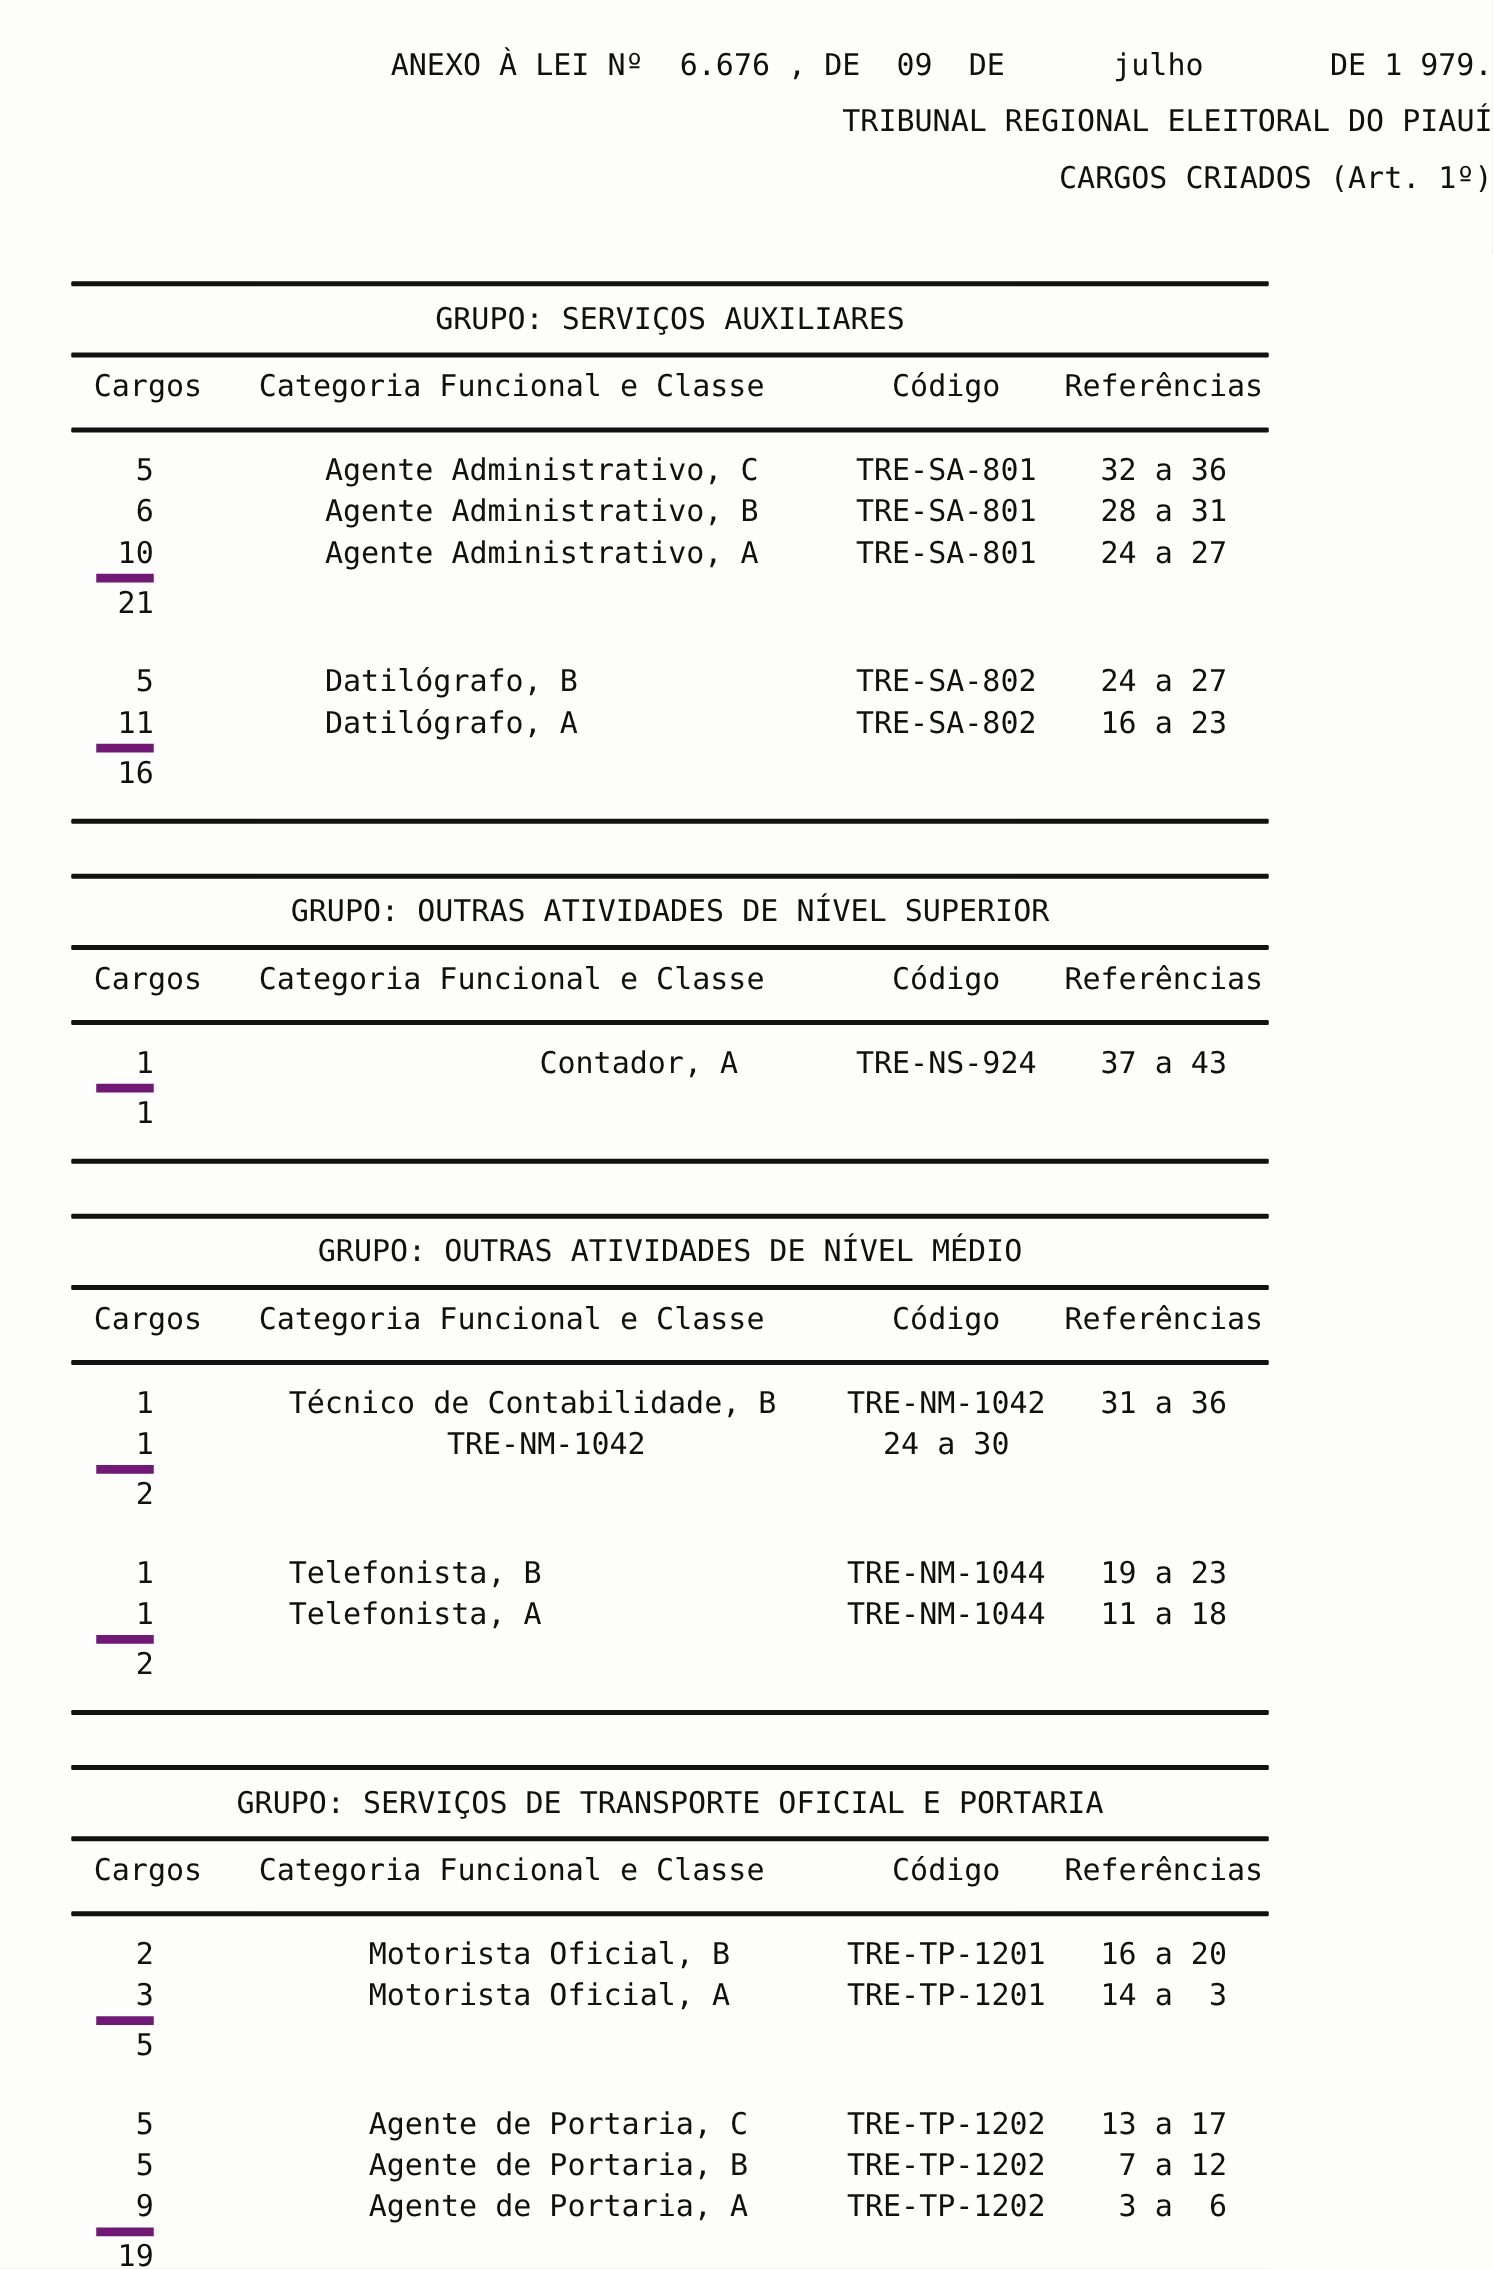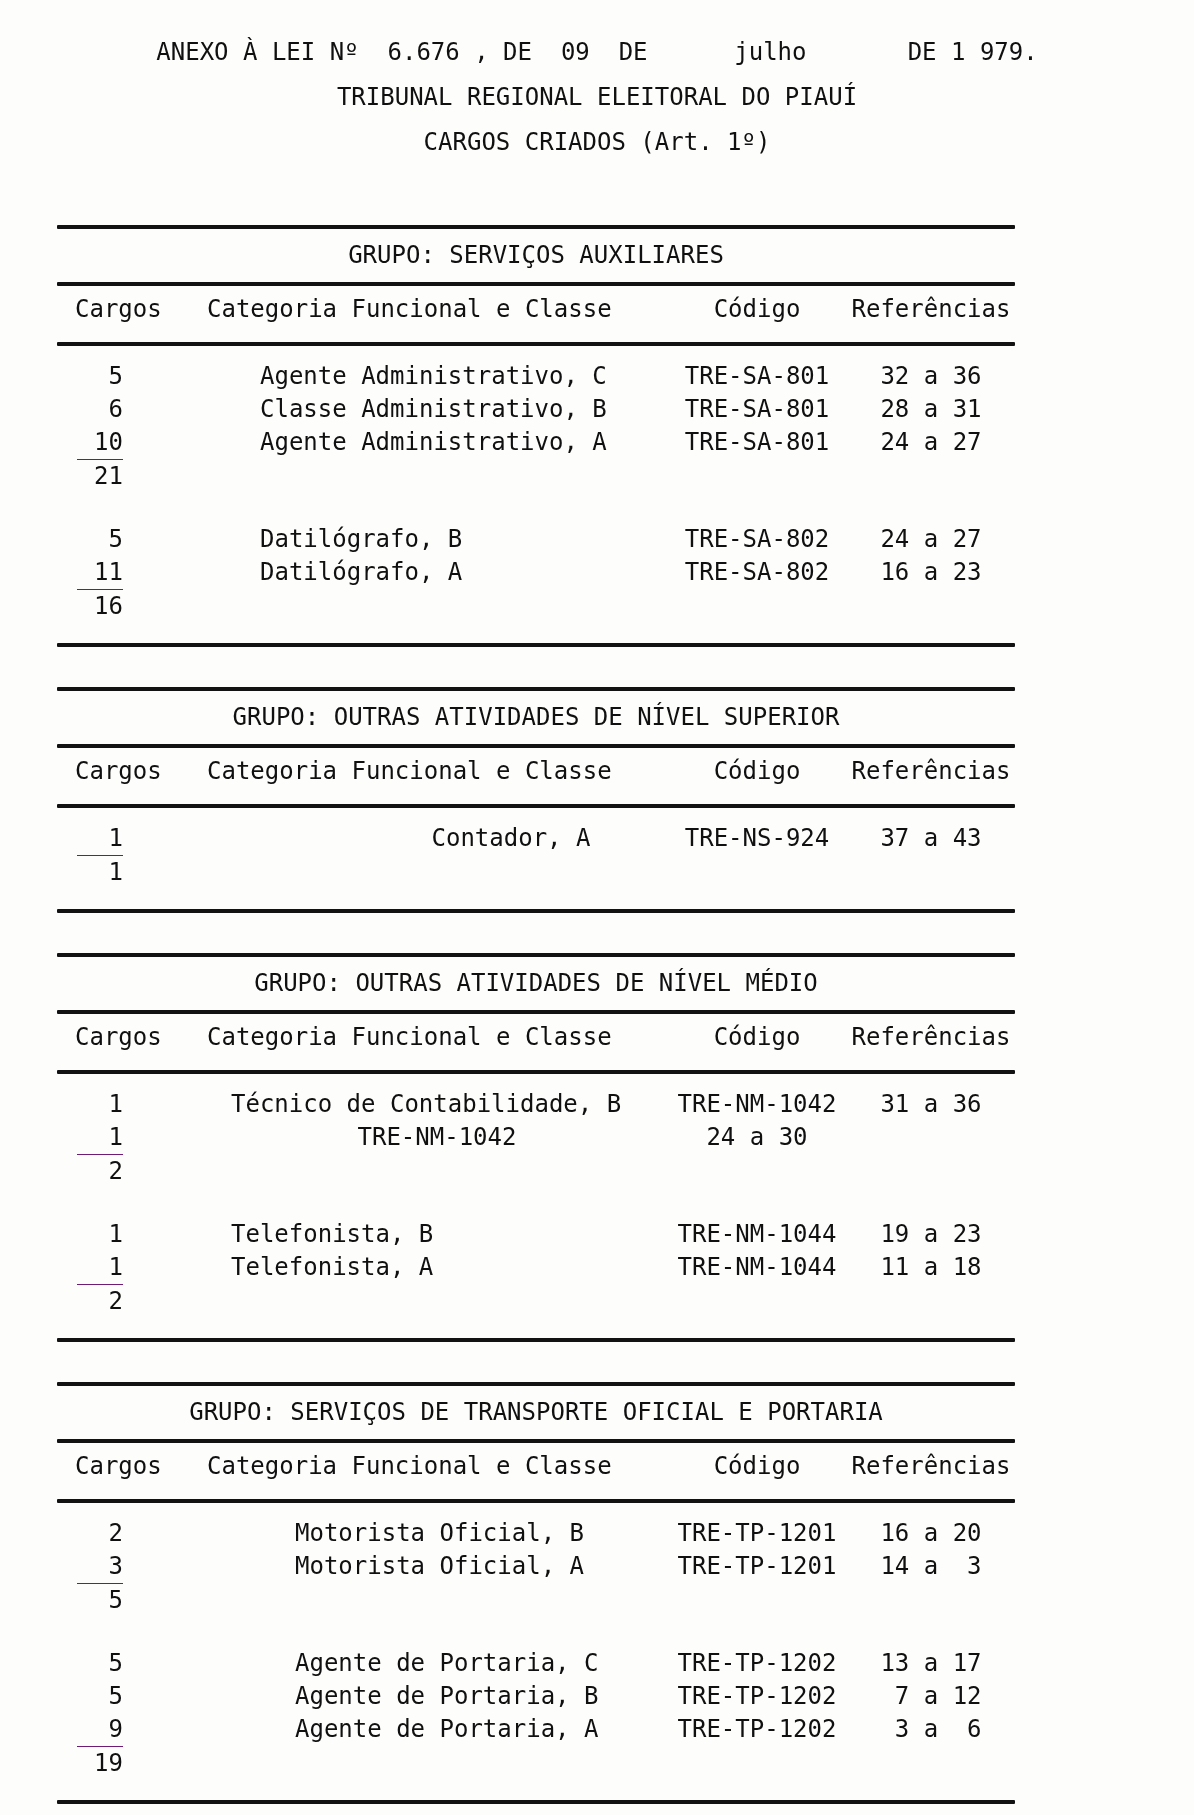--- a/index.html
+++ b/index.html
@@ -8,21 +8,21 @@
     width:1194px;height:1815px;
     margin:0 auto;
     background:#fdfdfc;
     color:#101010;
     font-family:"DejaVu Sans Mono","Liberation Mono",monospace;
     font-size:24px;
     box-sizing:border-box;
     overflow:hidden;
   }
   
-  .doc-header{padding-top:30px;text-align:center;}
+  .doc-header{padding-top:30px;text-align:right;}
   .h-line{line-height:45px;white-space:pre;}
   
   .groups{margin-top:60px;}
   .group{margin-left:57px;width:958px;}
   .group + .group{margin-top:40px;}
   .rule{height:4px;background:#121212;border-radius:1px;}
   .group-title{text-align:center;padding:13px 0 14px;line-height:26px;white-space:pre;}
   .cols-header{
     display:grid;grid-template-columns:150px 460px 180px 168px;
     padding:10px 0 20px;line-height:26px;align-items:baseline;
@@ -32,21 +32,21 @@
   .cols-header .c3{text-align:center;}
   .cols-header .c4{text-align:center;}
   .data-area{padding:14px 0 20px;}
   .block + .block{margin-top:30px;}
   .row{
     display:grid;grid-template-columns:150px 460px 180px 168px;
     line-height:33px;
   }
   .cell.c1{text-align:left;}
   .num{display:inline-block;min-width:46px;margin-left:20px;text-align:right;}
-  .sum-underline{border-bottom:1px solid #701a75;}
+  .sum-underline{border-bottom:7px solid #701a75;}
   .cell.c2{text-align:left;}
   .group-0 .cell.c2{padding-left:53px;}
   .group-1 .cell.c2{padding-left:148px;text-align:center;}
   .group-2 .cell.c2{padding-left:24px;}
   .group-3 .cell.c2{padding-left:88px;}
   .cell.c3{text-align:center;}
   .cell.c4{text-align:center;}
   .ref-de,.ref-a{display:inline-block;width:2ch;text-align:right;}
   .ref-sep{white-space:pre;}
 </style>
@@ -76,21 +76,21 @@
     <div>
   <div class="row">
     <div class="cell c1"><span class="num">5</span></div>
     <div class="cell c2">Agente Administrativo, C</div>
     <div class="cell c3">TRE-SA-801</div>
     <div class="cell c4"><span class="ref-de">32</span><span class="ref-sep"> a </span><span class="ref-a">36</span></div>
   </div>
 
   <div class="row">
     <div class="cell c1"><span class="num">6</span></div>
-    <div class="cell c2">Classe Administrativo, B</div>
+    <div class="cell c2">Agente Administrativo, B</div>
     <div class="cell c3">TRE-SA-801</div>
     <div class="cell c4"><span class="ref-de">28</span><span class="ref-sep"> a </span><span class="ref-a">31</span></div>
   </div>
 
   <div class="row">
     <div class="cell c1"><span class="num sum-underline">10</span></div>
     <div class="cell c2">Agente Administrativo, A</div>
     <div class="cell c3">TRE-SA-801</div>
     <div class="cell c4"><span class="ref-de">24</span><span class="ref-sep"> a </span><span class="ref-a">27</span></div>
   </div>

